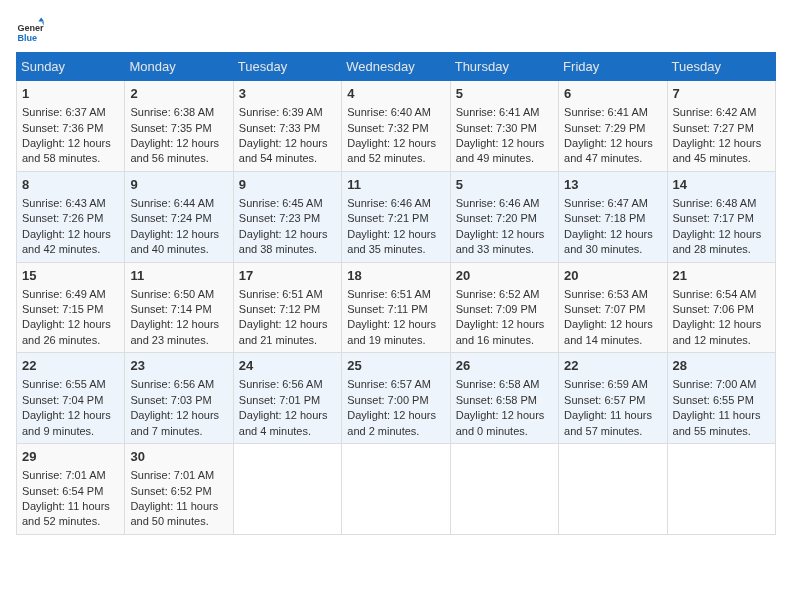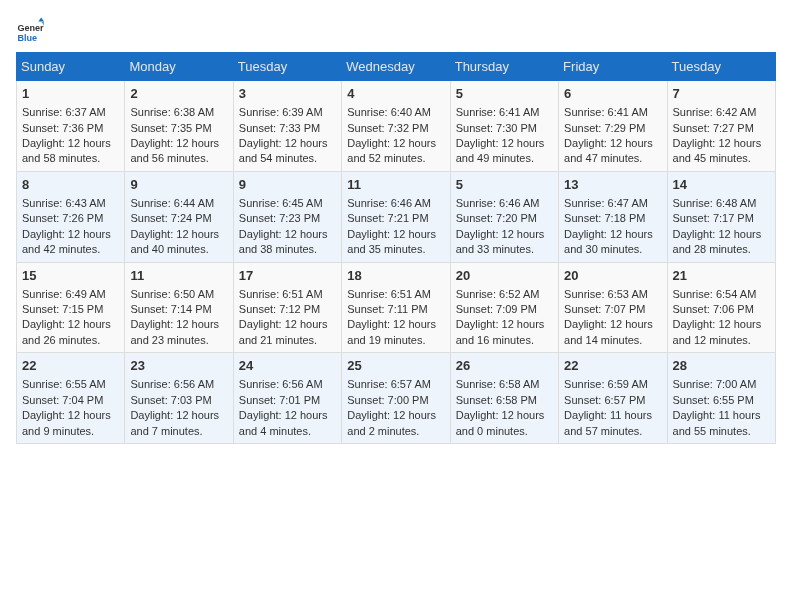--- a/index.html
+++ b/index.html
@@ -138,14 +138,23 @@
       </tr>
       <tr>
         <td><span class="day-num">22</span>Sunrise: 6:55 AM<br>Sunset: 7:04 PM<br>Daylight: 12 hours and 9 minutes.</td>
         <td><span class="day-num">23</span>Sunrise: 6:56 AM<br>Sunset: 7:03 PM<br>Daylight: 12 hours and 7 minutes.</td>
         <td><span class="day-num">24</span>Sunrise: 6:56 AM<br>Sunset: 7:01 PM<br>Daylight: 12 hours and 4 minutes.</td>
         <td><span class="day-num">25</span>Sunrise: 6:57 AM<br>Sunset: 7:00 PM<br>Daylight: 12 hours and 2 minutes.</td>
         <td><span class="day-num">26</span>Sunrise: 6:58 AM<br>Sunset: 6:58 PM<br>Daylight: 12 hours and 0 minutes.</td>
         <td><span class="day-num">22</span>Sunrise: 6:59 AM<br>Sunset: 6:57 PM<br>Daylight: 11 hours and 57 minutes.</td>
         <td><span class="day-num">28</span>Sunrise: 7:00 AM<br>Sunset: 6:55 PM<br>Daylight: 11 hours and 55 minutes.</td>
       </tr>
+      <tr>
+        <td><span class="day-num">29</span>Sunrise: 7:01 AM<br>Sunset: 6:54 PM<br>Daylight: 11 hours and 52 minutes.</td>
+        <td><span class="day-num">30</span>Sunrise: 7:01 AM<br>Sunset: 6:52 PM<br>Daylight: 11 hours and 50 minutes.</td>
+        <td class="cell-empty"></td>
+        <td class="cell-empty"></td>
+        <td class="cell-empty"></td>
+        <td class="cell-empty"></td>
+        <td class="cell-empty"></td>
+      </tr>
     </tbody>
 </table>
 
 </body></html>

